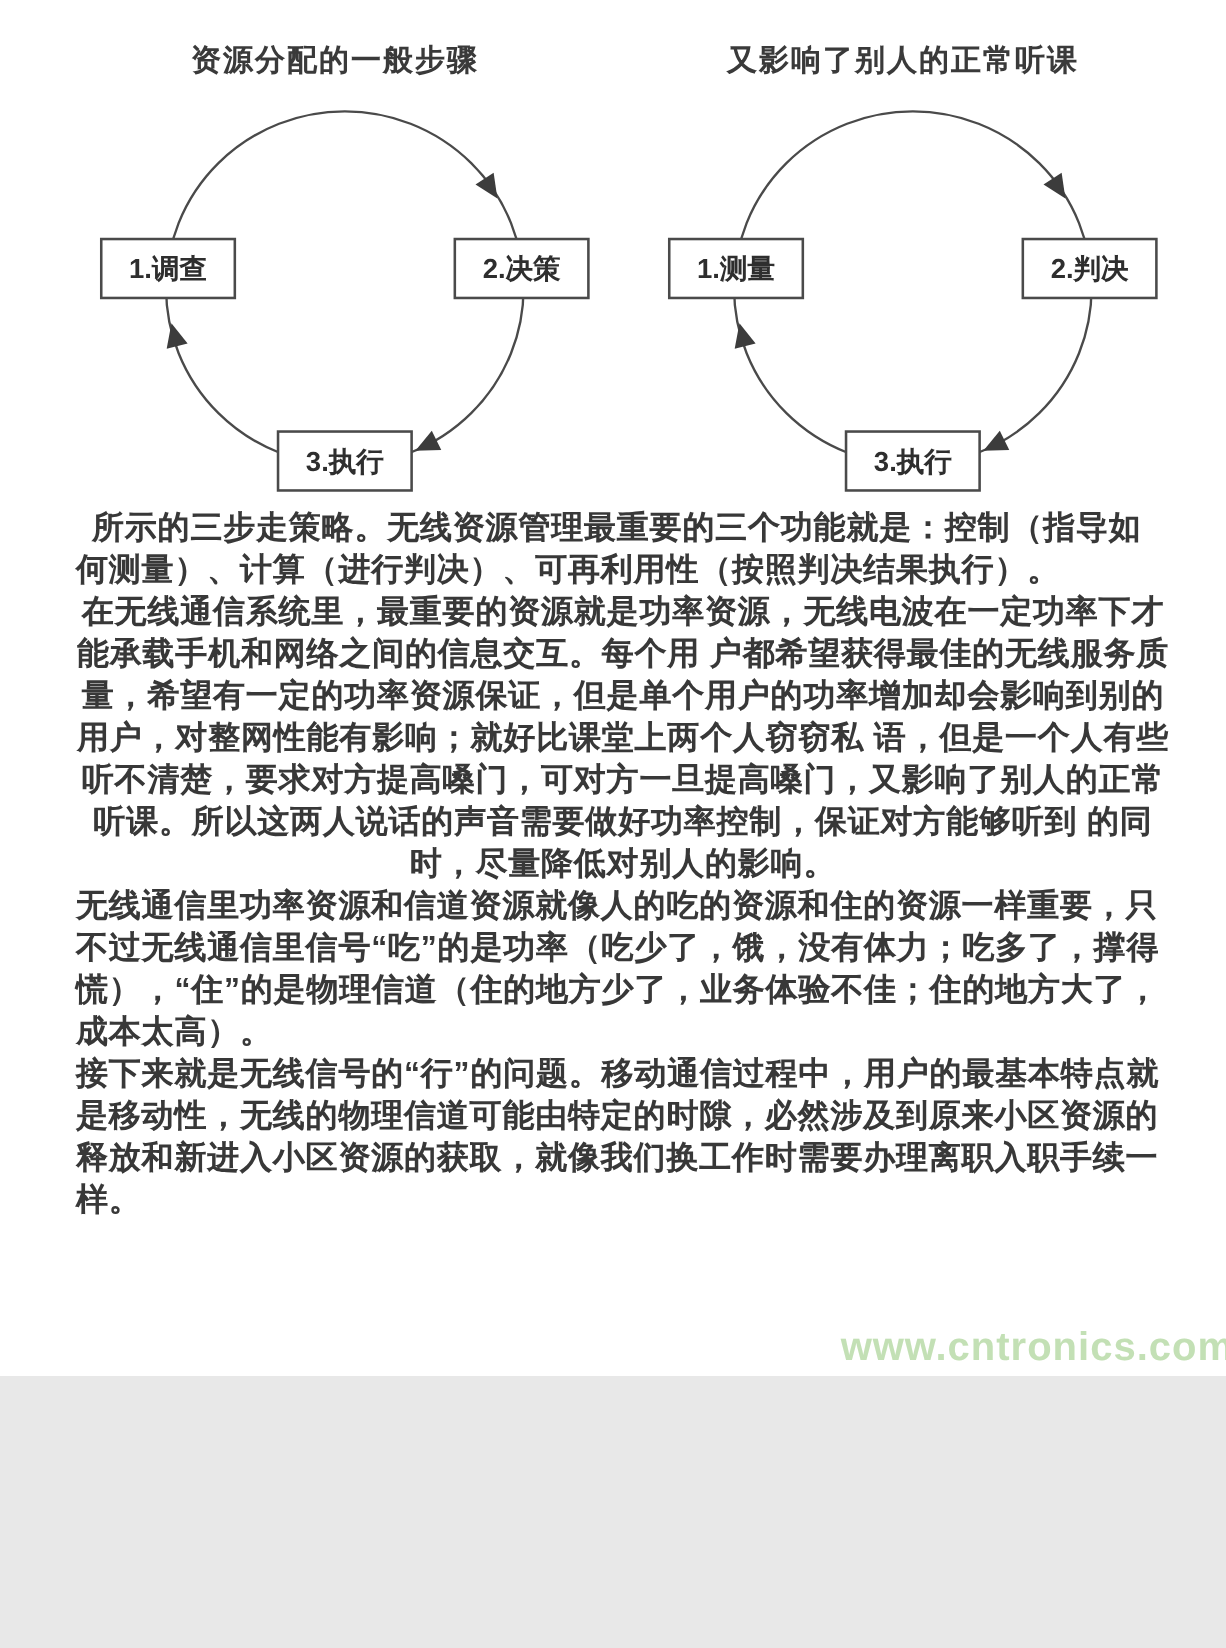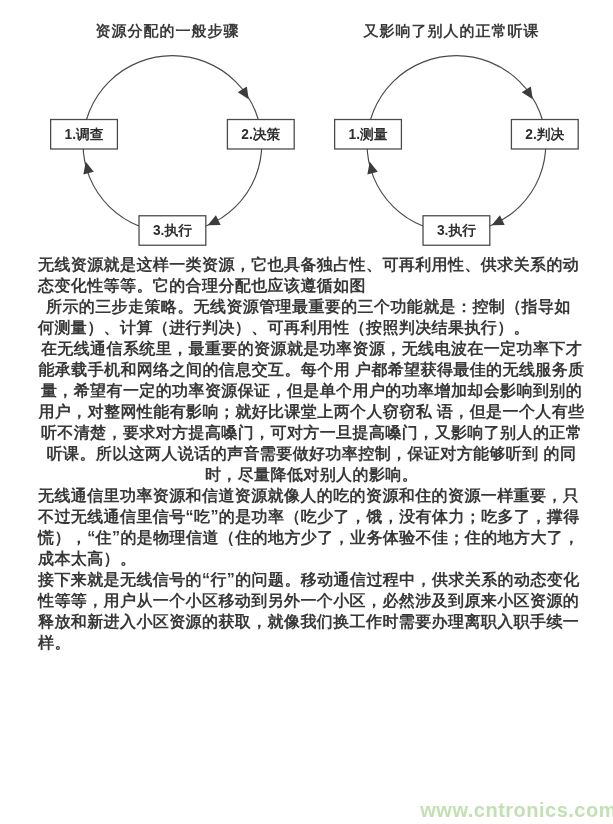--- a/index.html
+++ b/index.html
@@ -1,17 +1,17 @@
 <!DOCTYPE html>
 <html><head>
 <meta charset="utf-8">
 <style>
   html,body { margin:0; padding:0; background:#e8e8e8; }
   .page {
-    width:613px; height:824px; margin:0 auto; background:#ffffff;
+    width:613px; height:688px; margin:0 auto; background:#ffffff;
     position:relative; overflow:hidden;
     font-family:"Liberation Sans", sans-serif;
     color:#333333;
   }
   .figure-row {
     display:flex; justify-content:space-between;
     padding:22px 24px 0 30px;
   }
   .diagram { width:275px; }
   .diagram-title {
@@ -85,22 +85,21 @@
         <g>
           <rect x="111" y="175" width="68" height="30" fill="#ffffff" stroke="#4a4a4a" stroke-width="1.3"></rect>
           <text x="145" y="195" text-anchor="middle" font-size="14" font-weight="bold" fill="#2e2e2e">3.执行</text>
         </g>
       </svg>
     </div>
 
   </div>
 
   <div class="content">
-    <p class="para mt-p1">无线资源就是这样一类资源，它也具备独占性、可再利用性、供求关系的动态变化性等等。它的合理分配也应该遵循如图</p>
     <p class="para mt-p2">所示的三步走策略。无线资源管理最重要的三个功能就是：控制（指导如何测量）、计算（进行判决）、可再利用性（按照判决结果执行）。</p>
     <p class="para mt-p3">在无线通信系统里，最重要的资源就是功率资源，无线电波在一定功率下才能承载手机和网络之间的信息交互。每个用 户都希望获得最佳的无线服务质量，希望有一定的功率资源保证，但是单个用户的功率增加却会影响到别的用户，对整网性能有影响；就好比课堂上两个人窃窃私 语，但是一个人有些听不清楚，要求对方提高嗓门，可对方一旦提高嗓门，又影响了别人的正常听课。所以这两人说话的声音需要做好功率控制，保证对方能够听到 的同时，尽量降低对别人的影响。</p>
     <p class="para mt-p5">无线通信里功率资源和信道资源就像人的吃的资源和住的资源一样重要，只不过无线通信里信号“吃”的是功率（吃少了，饿，没有体力；吃多了，撑得慌），“住”的是物理信道（住的地方少了，业务体验不佳；住的地方大了，成本太高）。</p>
-    <p class="para mt-p6">接下来就是无线信号的“行”的问题。移动通信过程中，供求关系的动态变化性等等，用户从一个小区移动到另外一个小区，必然涉及到原来小区资源的释放和新进入小区资源的获取，就像我们换工作时需要办理离职入职手续一样。</p>
+    <p class="para mt-p6">接下来就是无线信号的“行”的问题。移动通信过程中，用户的最基本特点就是移动性，无线的物理信道可能由特定的时隙，必然涉及到原来小区资源的释放和新进入小区资源的获取，就像我们换工作时需要办理离职入职手续一样。</p>
   </div>
 
   <div class="watermark" style="color: rgb(195, 224, 181);">www.cntronics.com</div>
 
 </div>
 
 </body></html>

